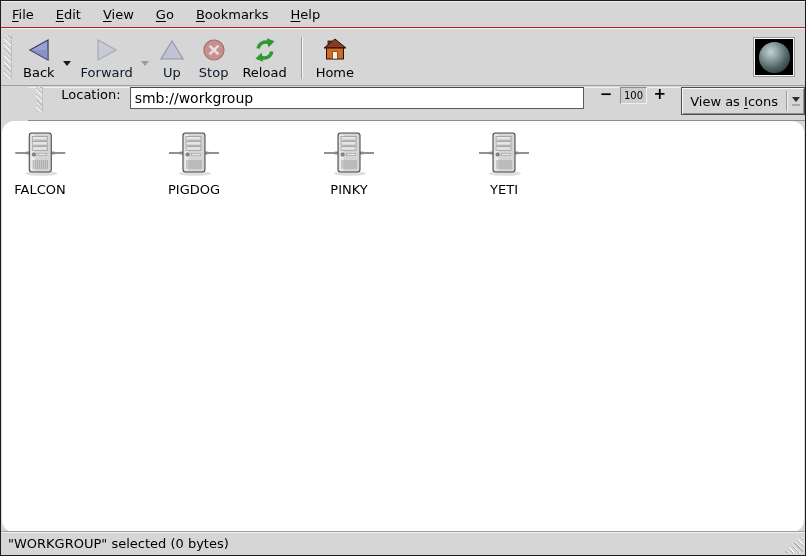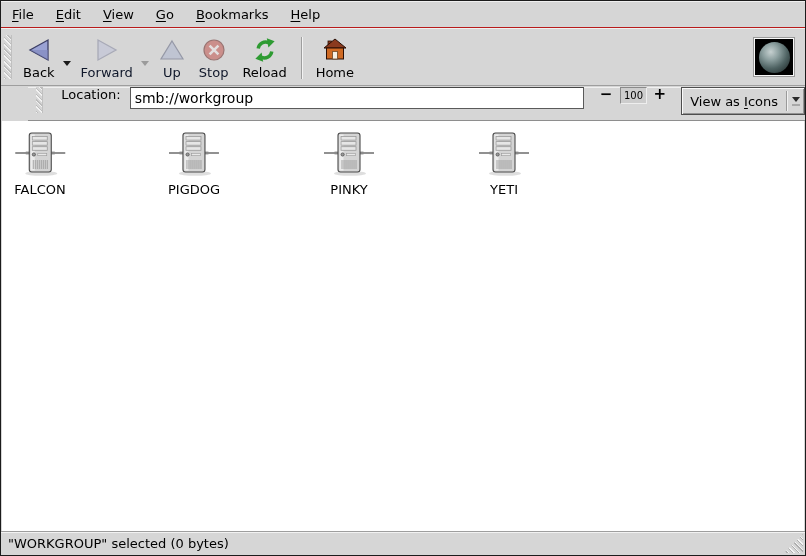--- a/index.html
+++ b/index.html
@@ -97,21 +97,21 @@
   .opt-ind .tri {
     width:0; height:0;
     border-left:4px solid transparent; border-right:4px solid transparent;
     border-top:5px solid #2a2a2a;
   }
   .opt-ind .bar { width:8px; height:2px; background:#a8a8a8; margin-top:2px; }
 
   
   .content {
     position:absolute; top:120px; left:1px; right:1px; height:411px;
-    background:#fff; overflow:hidden;
+    background:#fff; overflow:hidden;border-radius:12px;
   }
   .icell {
     position:absolute; top:10px; transform:translateX(-50%);
     display:flex; flex-direction:column; align-items:center; cursor:default;
   }
   .icell .ilabel { margin-top:2px; font-size:13px; padding:0 2px; white-space:nowrap; }
 
   
   .statusbar {
     position:absolute; left:0; right:0; bottom:0; height:24px;

